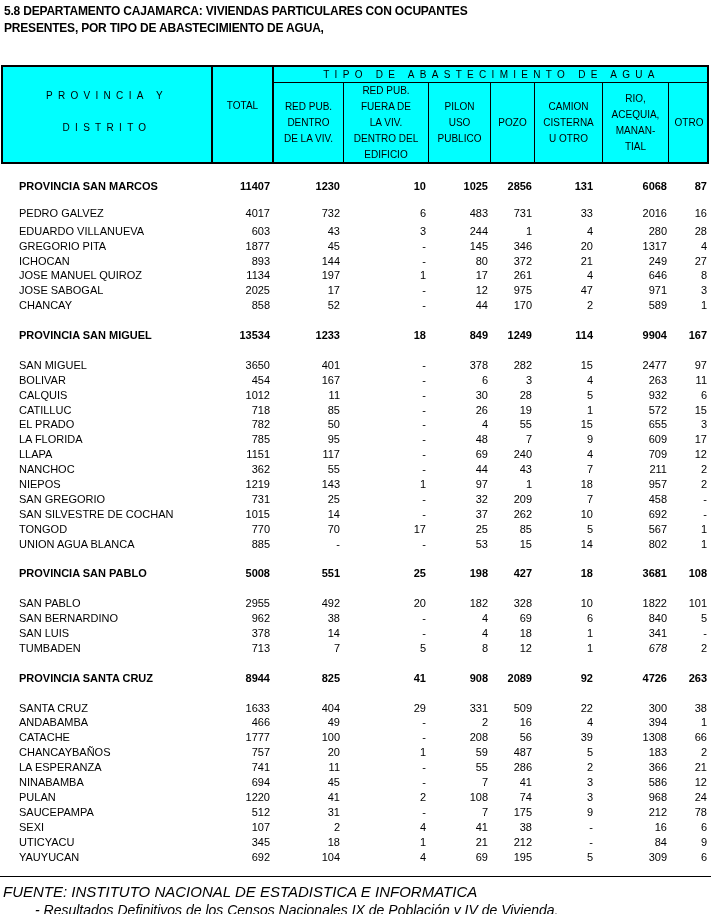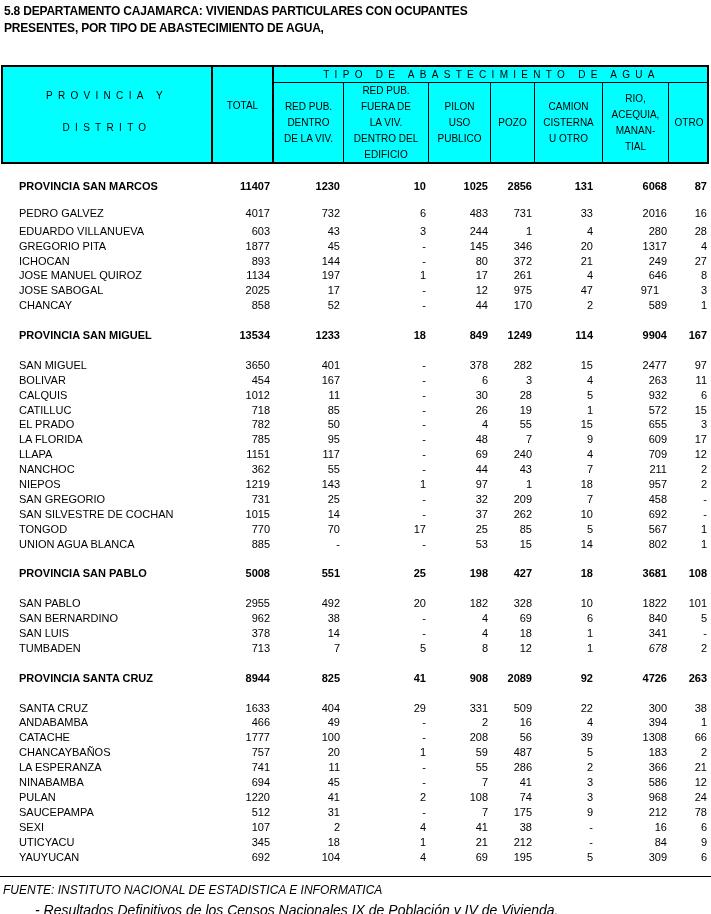--- a/index.html
+++ b/index.html
@@ -15,21 +15,21 @@
   .vline { position: absolute; top: 0; bottom: 0; background: #000; }
   .hline { position: absolute; height: 1px; background: #000; }
   .spaced { letter-spacing: 5.3px; }
   .rows { position: absolute; left: 0; top: 0; width: 711px; }
   .row { position: absolute; left: 0; width: 711px; height: 15px; font-size: 11px; line-height: 15px; }
   .row span { position: absolute; white-space: nowrap; }
   .row .name { left: 19px; }
   .row .num { text-align: right; }
   .row.prov { font-weight: bold; }
   .foot-line { position: absolute; left: 0; top: 876px; width: 711px; height: 1px; background: #000; }
-  .fuente { position: absolute; left: 3px; top: 883px; font-size: 12px; font-style: italic; white-space: nowrap; }
+  .fuente { position: absolute; left: 3px; top: 883px; font-size: 15px; font-style: italic; white-space: nowrap; }
   .nota { position: absolute; left: 35px; top: 902px; font-size: 14px; font-style: italic; white-space: nowrap; }
 </style>
 </head>
 <body>
 
 <div class="title">
   <div>5.8  DEPARTAMENTO CAJAMARCA: VIVIENDAS PARTICULARES CON OCUPANTES</div>
   <div>PRESENTES, POR TIPO DE ABASTECIMIENTO DE AGUA,</div>
 </div>
 
@@ -158,21 +158,21 @@
       <span class="num" style="right: 4px;">8</span>
     </div>
     <div class="row" style="top: 283.3px;">
       <span class="name">JOSE SABOGAL</span>
       <span class="num" style="right: 441px;">2025</span>
       <span class="num" style="right: 371px;">17</span>
       <span class="num" style="right: 285px;">-</span>
       <span class="num" style="right: 223px;">12</span>
       <span class="num" style="right: 179px;">975</span>
       <span class="num" style="right: 118px;">47</span>
-      <span class="num" style="right: 52px; margin-left: 39px;">971</span>
+      <span class="num" style="right: 44px; margin-left: 39px;">971</span>
       <span class="num" style="right: 4px;">3</span>
     </div>
     <div class="row" style="top: 298.2px;">
       <span class="name">CHANCAY</span>
       <span class="num" style="right: 441px;">858</span>
       <span class="num" style="right: 371px;">52</span>
       <span class="num" style="right: 285px;">-</span>
       <span class="num" style="right: 223px;">44</span>
       <span class="num" style="right: 179px;">170</span>
       <span class="num" style="right: 118px;">2</span>

